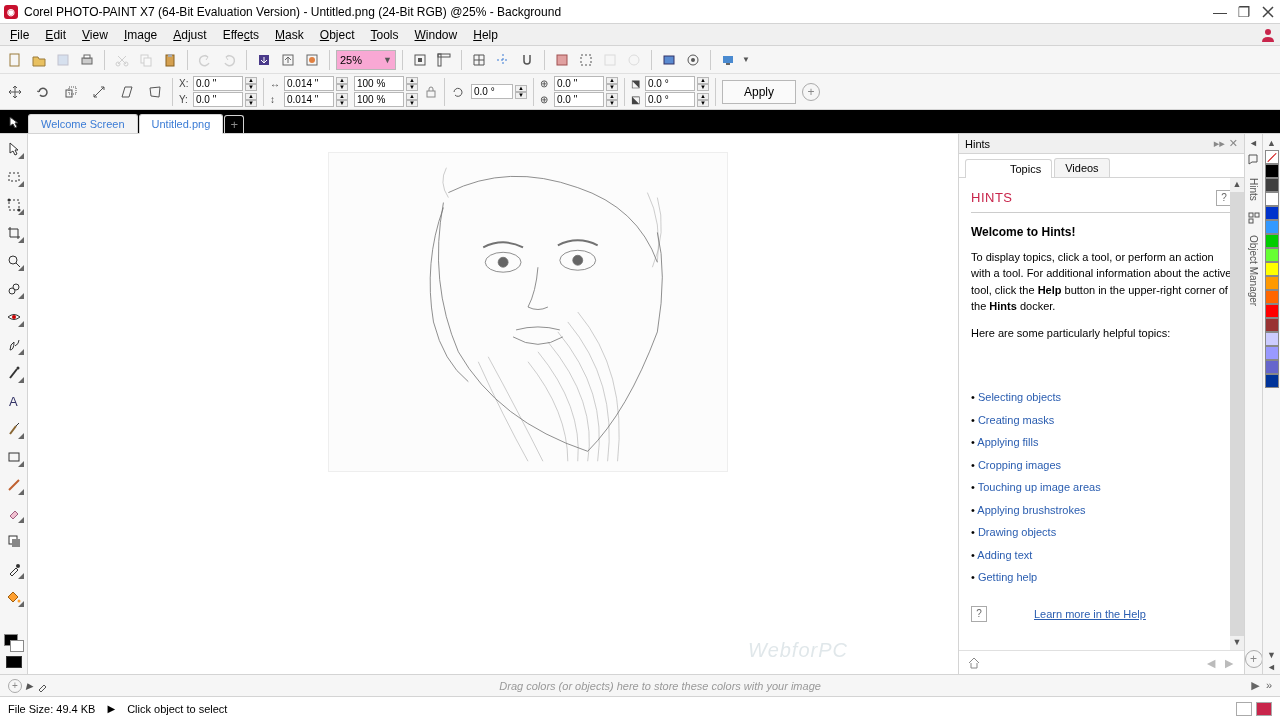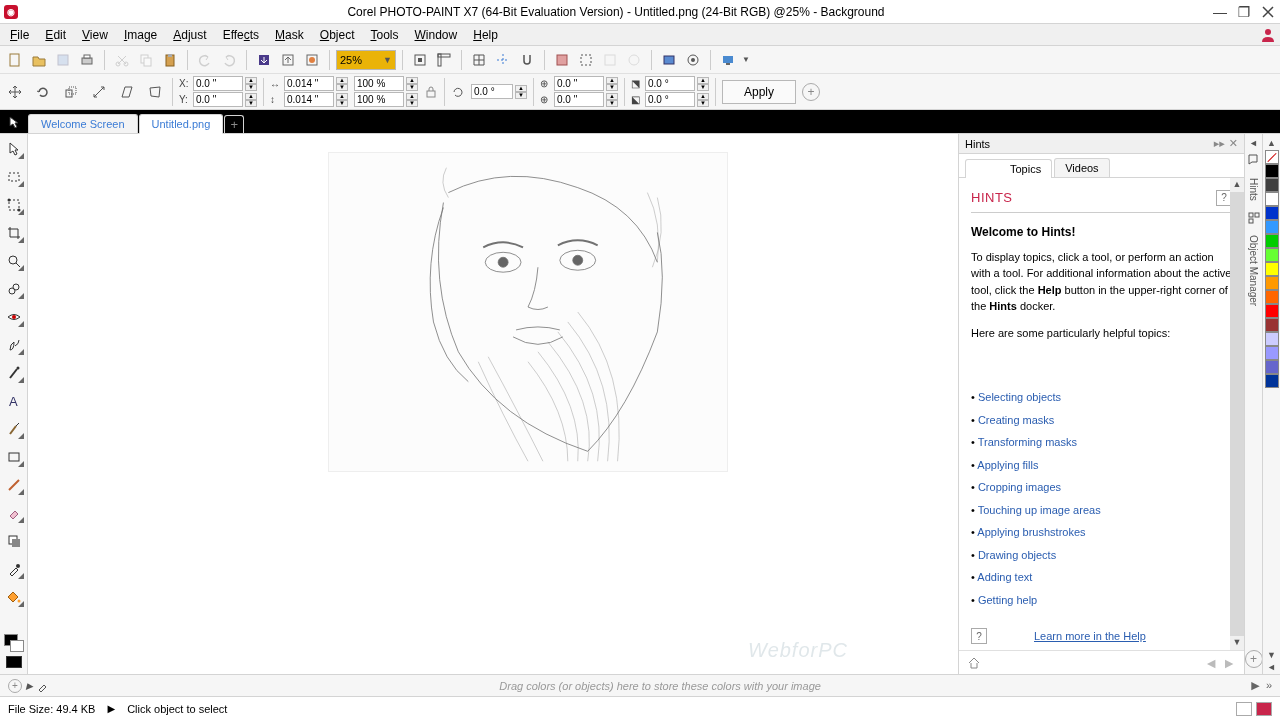--- a/index.html
+++ b/index.html
@@ -1,36 +1,36 @@
 <!DOCTYPE html>
 <html><head>
 <meta charset="utf-8">
 <style>
 * { box-sizing: border-box; margin: 0; padding: 0; font-family: "Segoe UI", Arial, sans-serif; }
 body { width: 1280px; height: 720px; overflow: hidden; background: #fff; font-size: 11px; color: #000; }
 
 
 .titlebar { height: 24px; background: #fff; border-bottom: 1px solid #d4d4d4; display: flex; align-items: center; padding-left: 4px; }
 .titlebar .app-icon { width: 14px; height: 14px; background: #c8102e; border-radius: 3px; margin-right: 6px; display:flex;align-items:center;justify-content:center;color:#fff;font-size:9px;font-weight:bold; }
-.titlebar .title-text { flex: 1; font-size: 12px; text-align: center; }
+.titlebar .title-text { flex: 1; font-size: 12px; }
 .titlebar .win-btn { width: 24px; height: 18px; display: flex; align-items: center; justify-content: center; cursor: pointer; font-size: 14px; color:#444; }
 .titlebar .win-btn.close svg { width:12px;height:12px; }
 
 
 .menubar { height: 22px; background: #f0f0f0; border-bottom: 1px solid #d4d4d4; display: flex; align-items: center; padding-left: 2px; }
 .menubar .menu-item { padding: 2px 8px; font-size: 12px; cursor: pointer; }
 .menubar .menu-item u { text-decoration: underline; }
 .user-icon { margin-left: auto; width: 16px; height: 16px; margin-right: 4px; }
 
 
 .toolbar1 { height: 28px; background: #f6f6f6; border-bottom: 1px solid #e0e0e0; display: flex; align-items: center; padding-left: 4px; gap: 2px; }
 .tb-btn { width: 22px; height: 22px; display: flex; align-items: center; justify-content: center; cursor: pointer; border: 1px solid transparent; }
 .tb-btn.disabled { opacity: 0.35; cursor: default; }
 .tb-sep { width: 1px; height: 20px; background: #ccc; margin: 0 4px; }
-.zoom-combo { width: 60px; height: 20px; border: 1px solid #b8b8b8; font-size: 11px; padding: 0 3px; background: #eab308; display:flex;align-items:center;justify-content:space-between;text-align:center;}
+.zoom-combo { width: 60px; height: 20px; border: 1px solid #b8b8b8; font-size: 11px; padding: 0 3px; background: #f9a8d4; display:flex;align-items:center;justify-content:space-between;text-align:center;}
 .zoom-combo .arr{font-size:9px;color:#555;}
 .tb-drop { width:10px; display:flex;align-items:center;justify-content:center;font-size:8px;color:#555;}
 
 
 .toolbar2 { height: 36px; background: #f6f6f6; border-bottom: 1px solid #d4d4d4; display: flex; align-items: center; padding-left: 4px; gap: 6px; }
 .tb2-group { display: flex; flex-direction: column; gap: 1px; }
 .spin-row { display: flex; align-items: center; gap: 2px; }
 .spin-label { font-size: 10px; color: #444; width: 12px; }
 .spin-input { width: 50px; height: 15px; border: 1px solid #b8b8b8; font-size: 10px; padding: 0 2px; background:#fff;display:flex;align-items:center; }
 .spin-btns { display: flex; flex-direction: column; }
@@ -621,21 +621,20 @@
         <div class="hints-help">?</div>
       </div>
       <h4>Welcome to Hints!</h4>
       <p>
         <span>To display topics, click a tool, or perform an action with a tool. For additional information about the active tool, click the </span><span class="help-bold">Help</span><span> button in the upper-right corner of the </span><span class="help-bold">Hints</span><span> docker.</span>
       </p>
       <p>Here are some particularly helpful topics:</p>
       <ul>
         <li><a>Selecting objects</a></li>
         <li><a>Creating masks</a></li>
-        <li><a>Transforming masks</a></li>
         <li><a>Applying fills</a></li>
         <li><a>Cropping images</a></li>
         <li><a>Touching up image areas</a></li>
         <li><a>Applying brushstrokes</a></li>
         <li><a>Drawing objects</a></li>
         <li><a>Adding text</a></li>
         <li><a>Getting help</a></li>
       </ul>
       <div class="learn-more">
         <div class="hints-help">?</div>

